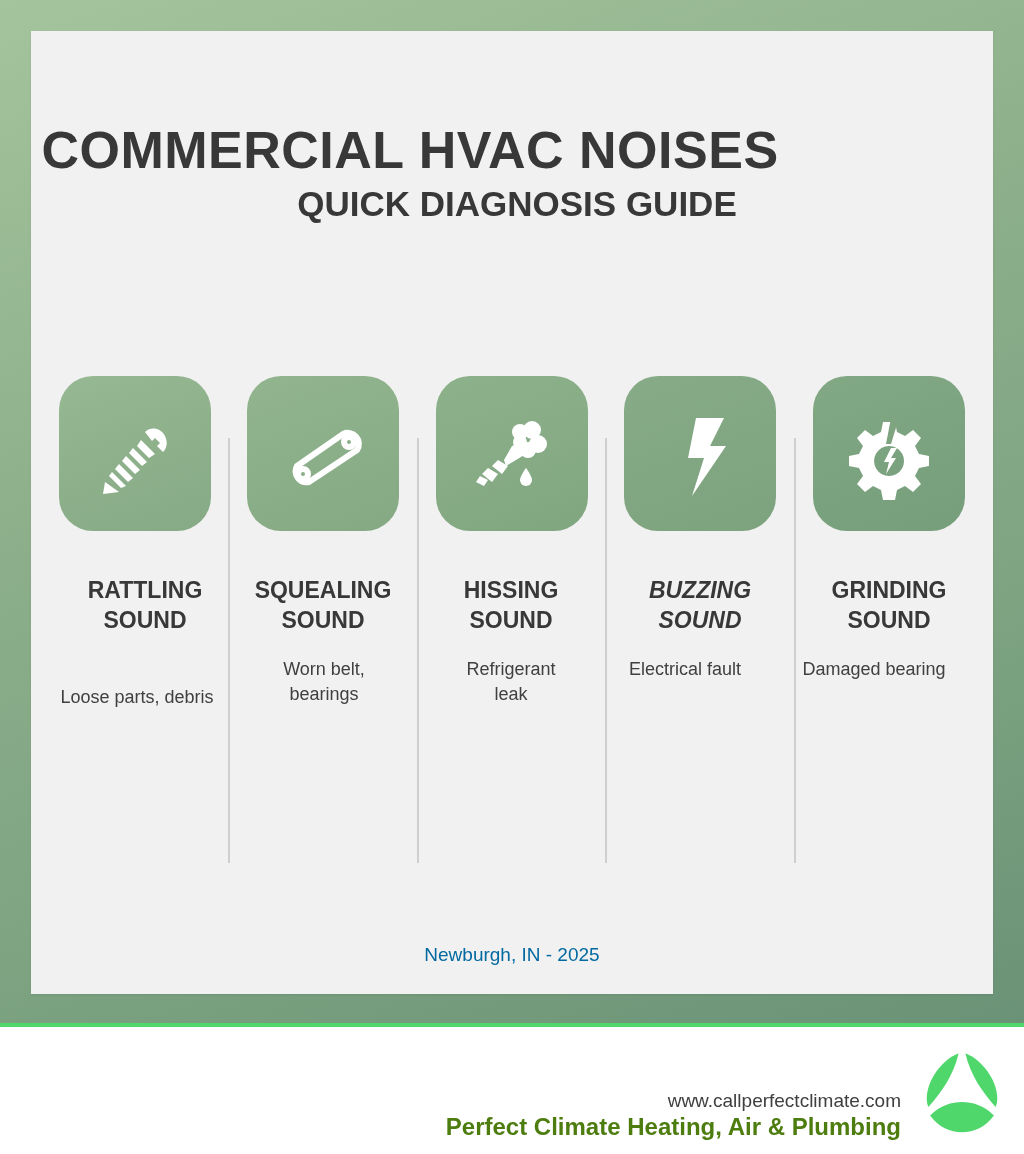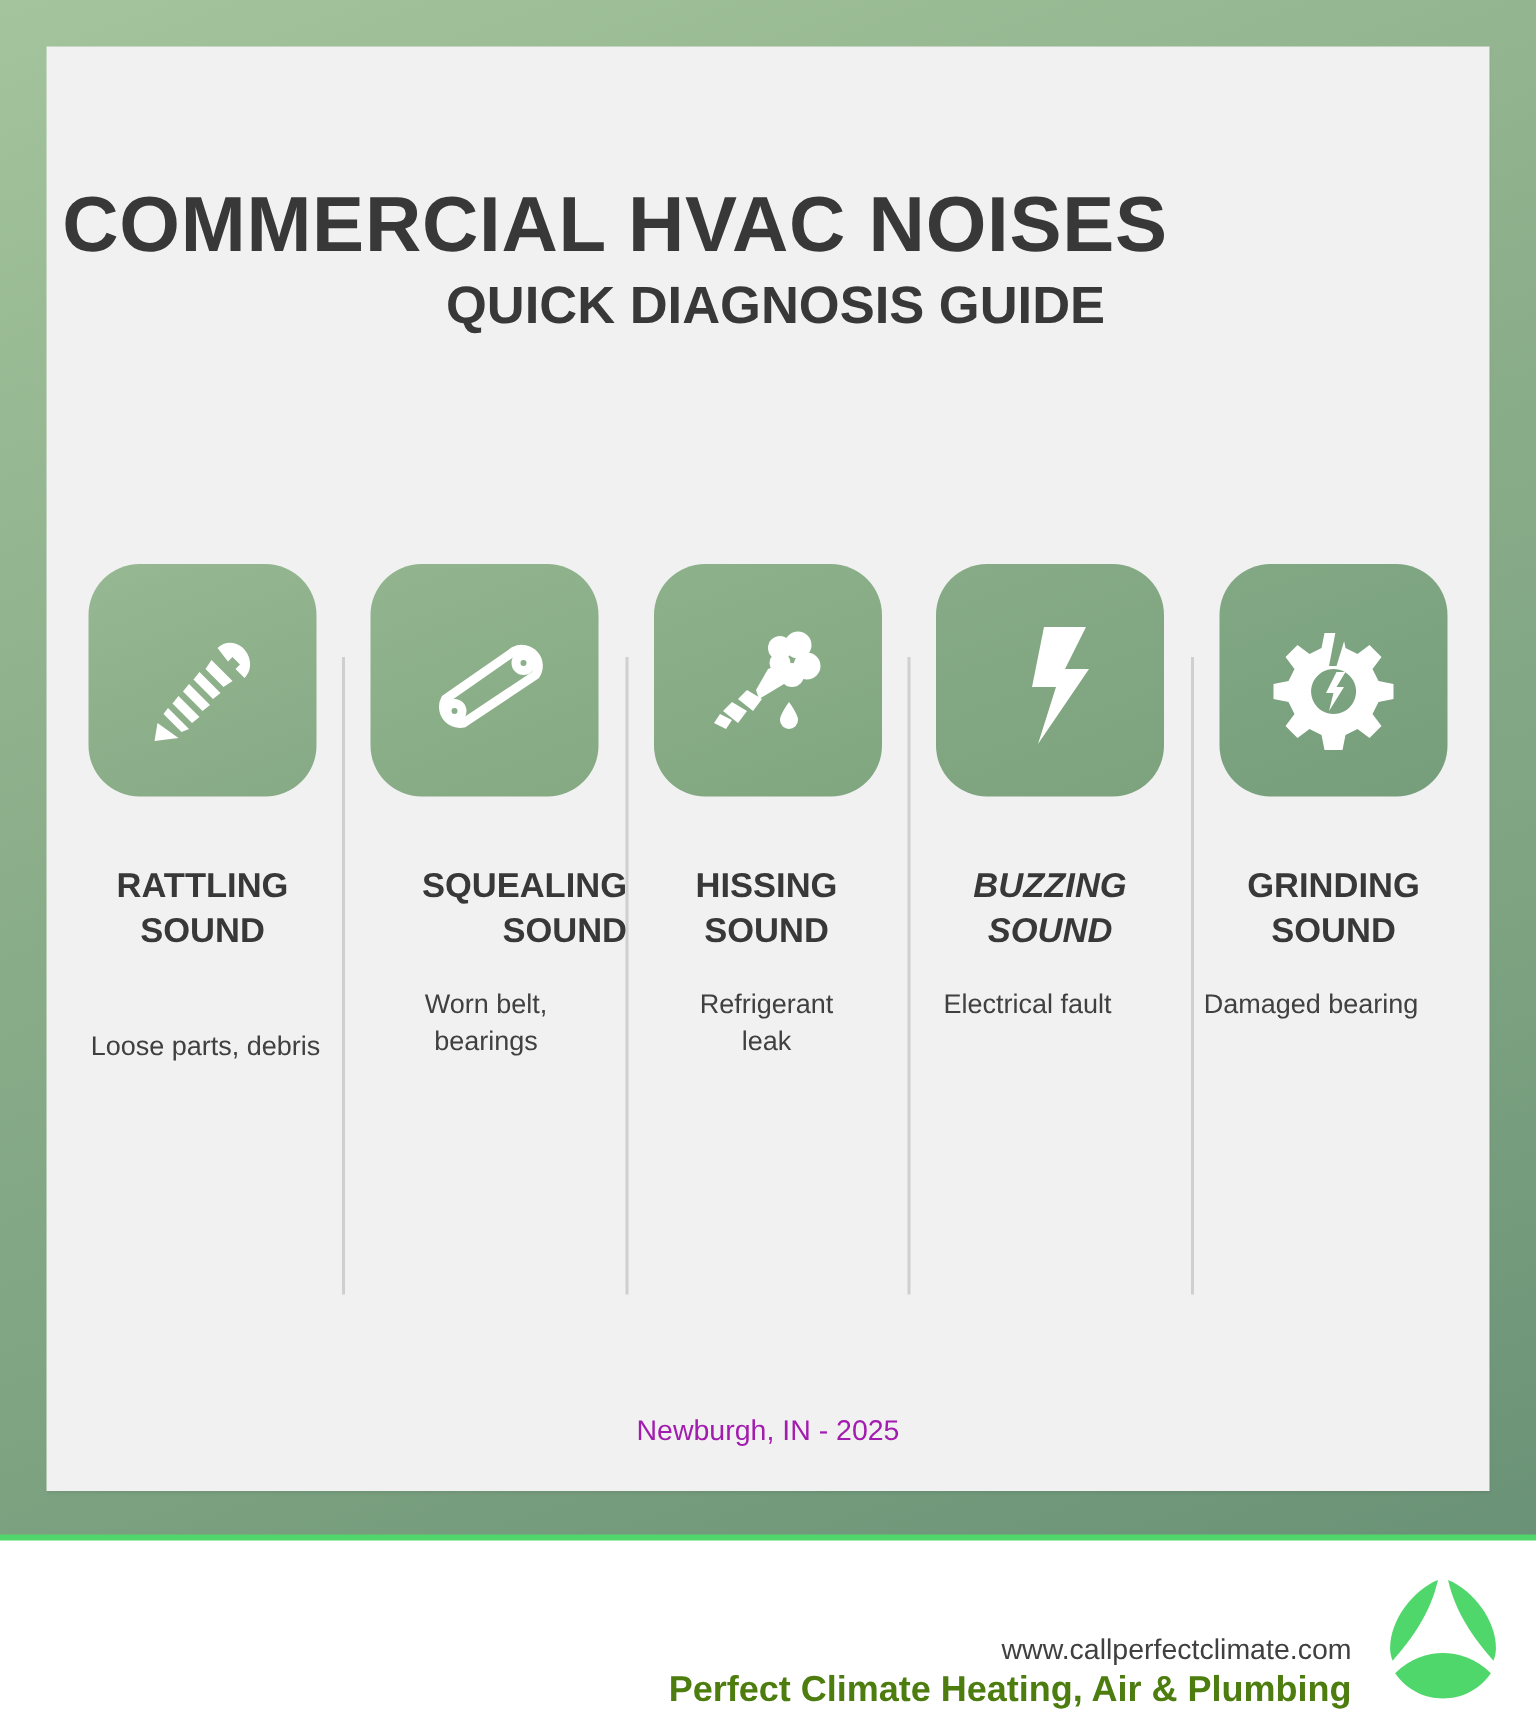--- a/index.html
+++ b/index.html
@@ -47,21 +47,21 @@
       text-align: center; font-weight: bold; font-size: 23px;
       line-height: 30px; color: #383838;
     }
     .desc {
       position: absolute; top: 657px; width: 160px;
       text-align: center; font-size: 18px; line-height: 25px;
       color: #404040;
     }
     .footer-loc {
       position: absolute; left: 0; top: 944px; width: 1024px;
-      text-align: center; font-size: 19px; color: #a21caf;
+      text-align: center; font-size: 19px; color: #0369a1;
     }
     .brand-name {
       position: absolute; right: 123px; top: 1068px;
       font-weight: bold; font-size: 24px; color: #4d7c0f;
       white-space: nowrap;
       margin-top: 45px;
     }
     .brand-url {
       position: absolute; right: 123px; top: 1090px;
       font-size: 19px; color: #404040; white-space: nowrap;
@@ -135,25 +135,25 @@
 <div class="icon-box" style="left:813px; background:linear-gradient(160deg,#82a884,#769e7b);">
   <svg viewBox="0 0 100 100">
     <g fill="#ffffff">
       <path fill-rule="evenodd" d="M44 18 L56 18 L58 28 L66 32 L74 26 L82 34 L76 42 L80 50 L90 52 L90 62 L80 64 L76 72 L82 80 L74 88 L66 82 L58 86 L56 96 L44 96 L42 86 L34 82 L26 88 L18 80 L24 72 L20 64 L10 62 L10 52 L20 50 L24 42 L18 34 L26 26 L34 32 L42 28 Z M50 42 A15 15 0 1 0 50.1 42 Z"></path>
     </g>
     <polygon fill="#7ea480" points="52,14 60,14 52,40 47,40"></polygon>
     <polygon fill="#ffffff" points="52,44 58,44 52,54 57,54 47,70 50,58 45,58"></polygon>
   </svg>
 </div>
 
-<div class="label" style="left:40px;">
+<div class="label" style="left:50px;">
   <div>RATTLING</div>
   <div>SOUND</div>
 </div>
-<div class="label" style="left:228px;text-align:right;">
+<div class="label" style="left:228px;">
   <div>SQUEALING</div>
   <div>SOUND</div>
 </div>
 <div class="label" style="left:416px;">
   <div>HISSING</div>
   <div>SOUND</div>
 </div>
 <div class="label" style="left:605px;font-style:italic;">
   <div>BUZZING</div>
   <div>SOUND</div>

